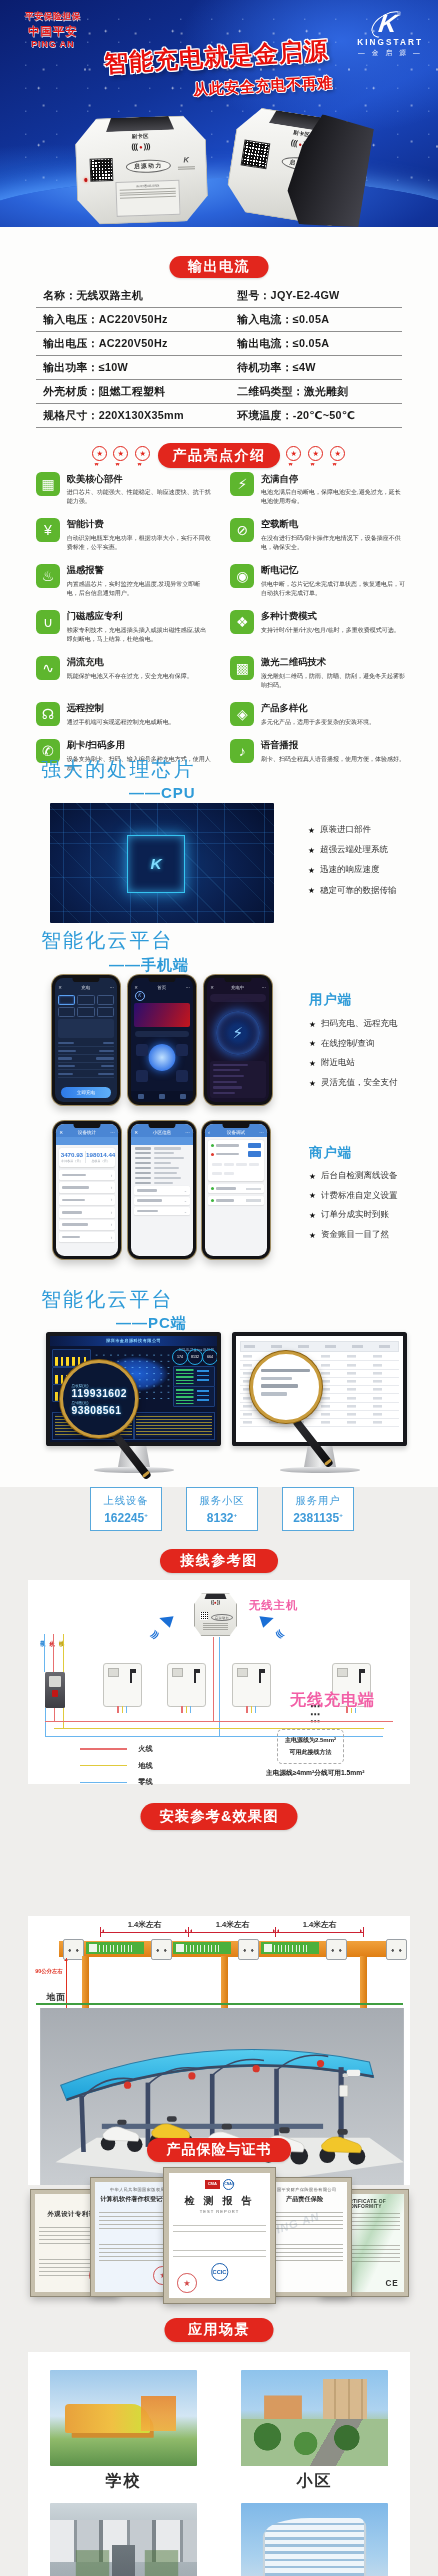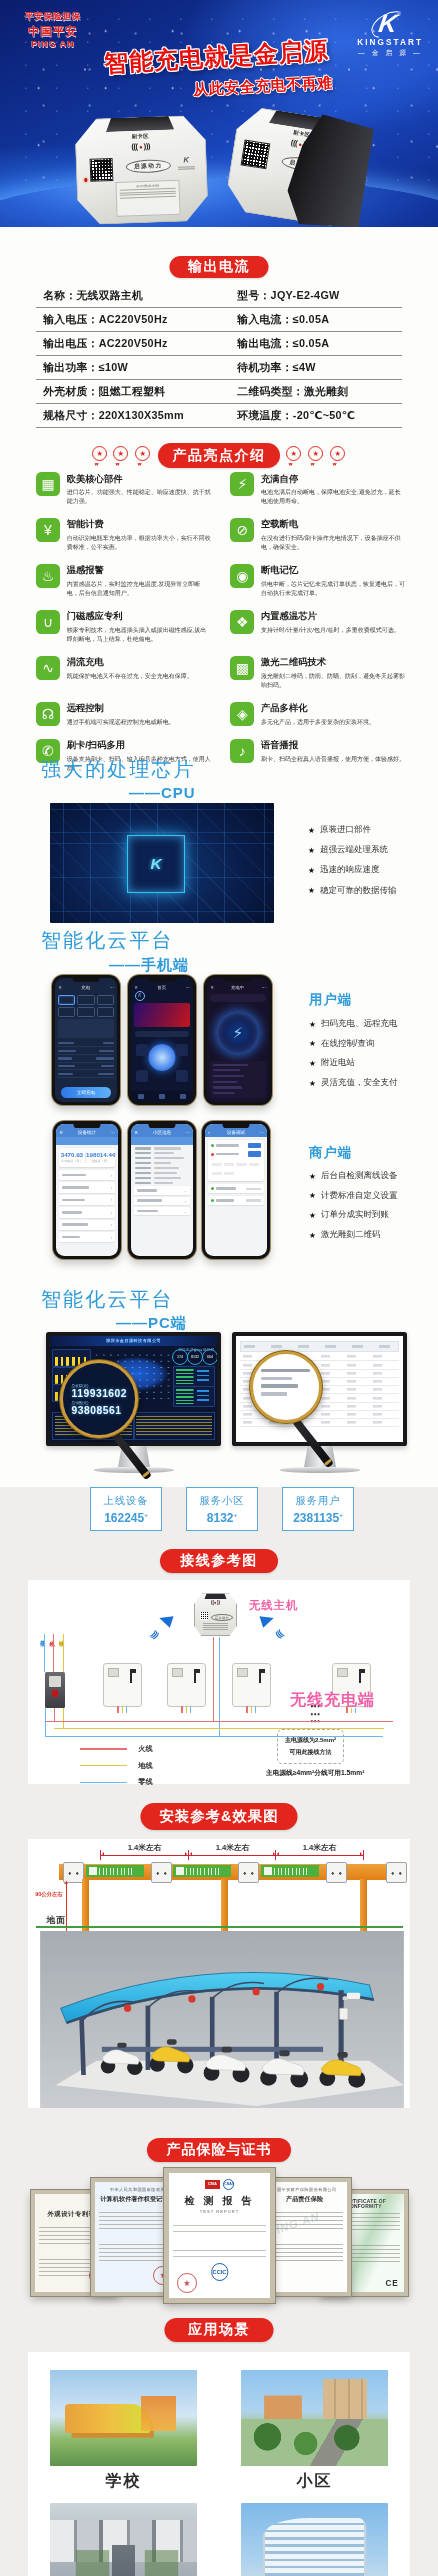--- a/index.html
+++ b/index.html
@@ -250,21 +250,21 @@
   .legend{position:absolute;left:52px}
   .leg{display:flex;align-items:center;gap:11.3px;margin-bottom:6.7px}
   .leg i{display:block;width:47px;height:1.3px}
   .leg span{font-size:7.2px;color:#333;font-weight:bold}
   .dashedbox{position:absolute;left:249px;top:149px;width:65px;height:33px;border:1px dashed #aaa;border-radius:5.2px;
     display:flex;flex-direction:column;align-items:center;justify-content:center;gap:2.6px}
   .dashedbox span{font-size:6px;font-weight:bold;color:#222}
   .wnote{position:absolute;left:238px;top:189px;font-size:6.7px;font-weight:bold;color:#222}
 
   
-  .install-panel{position:absolute;left:28px;top:1839px;width:382px;height:269px;background:#fff}
+  .install-panel{position:absolute;left:28px;top:1916px;width:382px;height:269px;background:#fff}
   .mseg{position:absolute;top:15.5px;height:1px;background:#c23; width:87px}
   .mseg::before,.mseg::after{content:"";position:absolute;top:-2.1px;border:2.6px solid transparent}
   .mseg::before{left:-1px;border-right-color:#c23}
   .mseg::after{right:-1px;border-left-color:#c23}
   .mtick{position:absolute;top:11.3px;width:1px;height:9.3px;background:#c23}
   .mlab{position:absolute;top:4.1px;width:87px;text-align:center;font-size:7.7px;color:#333;font-weight:bold}
   .rail{position:absolute;left:31px;top:25px;width:348px;height:15.5px;background:linear-gradient(#f0a13c,#e07f14)}
   .rsock{position:absolute;top:23px;width:18.5px;height:18.5px;background:#f4f4f0;border:1px solid #9aa0a6;border-radius:2.1px;
     background-image:radial-gradient(circle at 30% 55%,#555 0 1px,transparent 1.5px),radial-gradient(circle at 70% 55%,#555 0 1px,transparent 1.5px)}
   .rpanel{position:absolute;top:26px;width:58px;height:12.4px;background:#4bb03c;
@@ -480,21 +480,21 @@
         <div class="hl-icon">∪</div>
         <div class="hl-txt">
           <div class="hl-title">门磁感应专利</div>
           <div class="hl-desc">独家专利技术，充电器插头插入或拔出磁性感应,拔出即刻断电，马上结算，杜绝偷电。</div>
         </div>
       </div>
 
       <div class="hl-item idx-7">
         <div class="hl-icon">❖</div>
         <div class="hl-txt">
-          <div class="hl-title">内置感温芯片</div>
+          <div class="hl-title">多种计费模式</div>
           <div class="hl-desc">支持计时/计量/计次/包月/临时，多重收费模式可选。</div>
         </div>
       </div>
 
       <div class="hl-item idx-8">
         <div class="hl-icon">∿</div>
         <div class="hl-txt">
           <div class="hl-title">涓流充电</div>
           <div class="hl-desc">既能保护电池又不存在过充，安全充电有保障。</div>
         </div>
@@ -830,21 +830,21 @@
         <span class="bt">计费标准自定义设置</span>
       </div>
 
       <div class="bullet idx-2">
         <span class="star">★</span>
         <span class="bt">订单分成实时到账</span>
       </div>
 
       <div class="bullet idx-3">
         <span class="star">★</span>
-        <span class="bt">激光雕刻二维码</span>
+        <span class="bt">资金账目一目了然</span>
       </div>
 
   </div>
 
   <div class="sec-h" style="top:1286px">智能化云平台</div>
   <div class="sec-sub" style="left:116px;top:1314px">——PC端</div>
 
   <div class="mon m-left">
     <div class="screen">
       <div class="dash-hdr">深圳市金启源科技有限公司</div>

